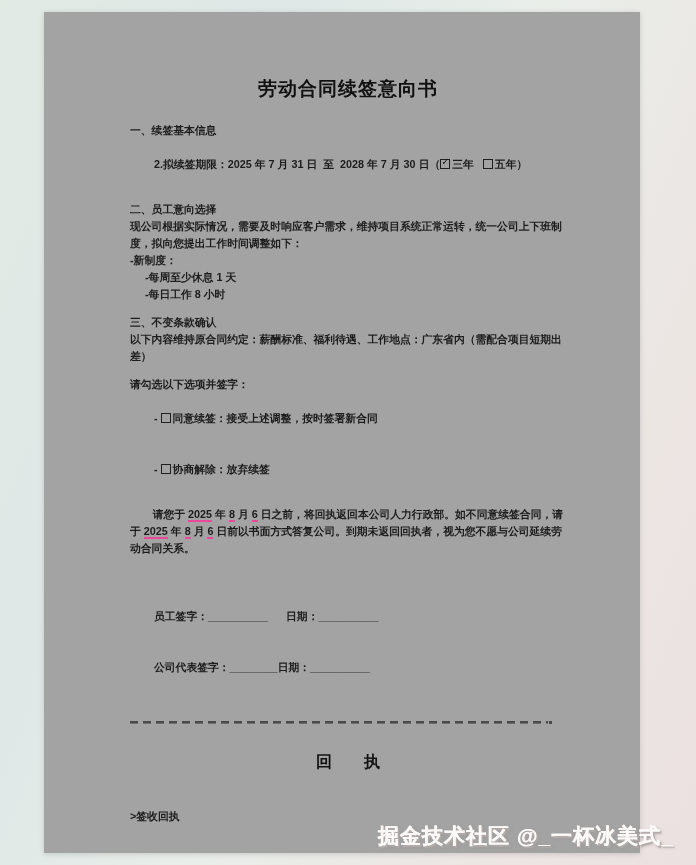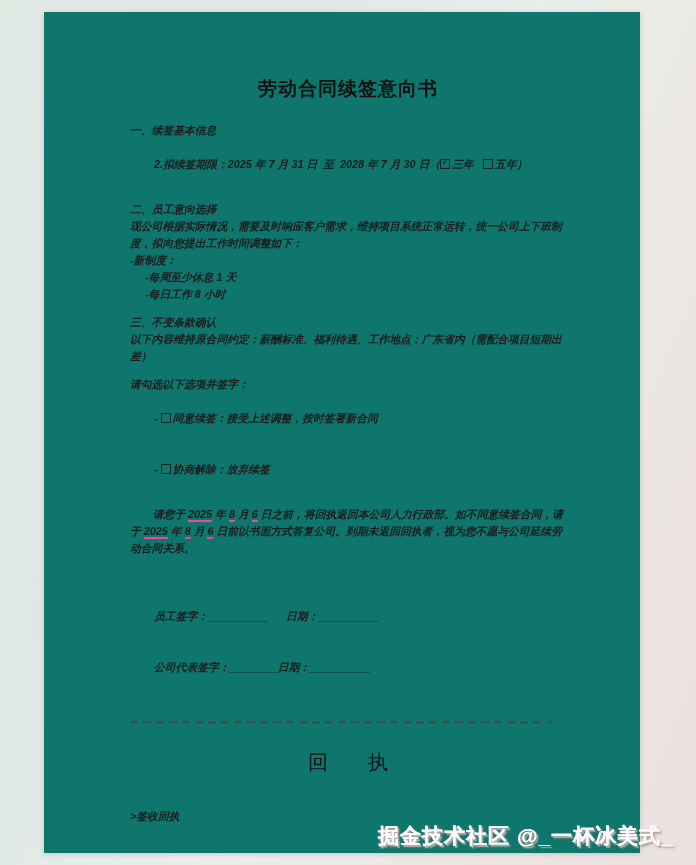--- a/index.html
+++ b/index.html
@@ -6,36 +6,36 @@
   html,body { width:696px; height:865px; overflow:hidden; }
   body {
     font-family: "Liberation Sans", "DejaVu Sans", sans-serif;
     background: linear-gradient(112deg,
       #e2eae4 0%, #dfe8e7 28%, #e9eee9 52%, #ece6e3 78%, #eae1e0 100%);
     position: relative;
   }
   .page {
     position:absolute; left:44px; top:12px;
     width:596px; height:841px;
-    background:#0f766e;
+    background:#a3a3a3;
     box-shadow: 0 1px 5px rgba(110,110,110,0.28);
     padding-left: 44px;
   }
   .content {
     position:absolute; left:86px; top:64px; width:436px;
     color:#1c1c1c;
   }
   .doc-title {
     font-size:19px; line-height:26px; font-weight:800;
     text-align:center; letter-spacing:1px; color:#111;
     margin-bottom:20px;
   }
   .line, .para {
     font-size:10.8px; line-height:17px; font-weight:700;
-    color:#1c1c1c; white-space:pre-wrap;font-style:italic;
+    color:#1c1c1c; white-space:pre-wrap;
   }
   .sec { margin-top:11px; }
   .sub { padding-left:15px; }
   .notice { margin-top:11px; text-indent:2.1em; }
   .u { border-bottom:2px solid #ec4899; }
   .sign-block { margin-top:34px; }
   .gap18 { display:inline-block; width:18px; }
   .cb {
     display:inline-block; width:10px; height:10px;
     border:1.5px solid #1f1f1f; vertical-align:-1px;
@@ -50,22 +50,22 @@
     background: repeating-linear-gradient(90deg,
       #4a4a4a 0px, #4a4a4a 8px, transparent 8px, transparent 13px);
     background-size: 418px 2.6px; background-repeat:no-repeat;
     background-position: 0 0;
   }
   .dash-sep .end-dot {
     position:absolute; right:0; top:0;
     width:3px; height:2.6px; background:#4a4a4a;
   }
   .receipt-title {
-    margin-top:24px; font-size:20px; line-height:28px;
-    font-weight:400; text-align:center; color:#111;
+    margin-top:24px; font-size:16px; line-height:28px;
+    font-weight:700; text-align:center; color:#111;
   }
   .receipt-block { margin-top:32px; }
   .watermark {
     position:absolute; right:22px; bottom:15px;
     font-size:21px; font-weight:700; letter-spacing:1px;
     color:#fcfaf9;
     text-shadow: -0.5px -0.5px 0 rgba(255,255,255,0.9),
                  1.5px 1.5px 1px #b4aca9,
                  2px 2px 3px rgba(150,142,139,0.6);
     white-space:pre;

